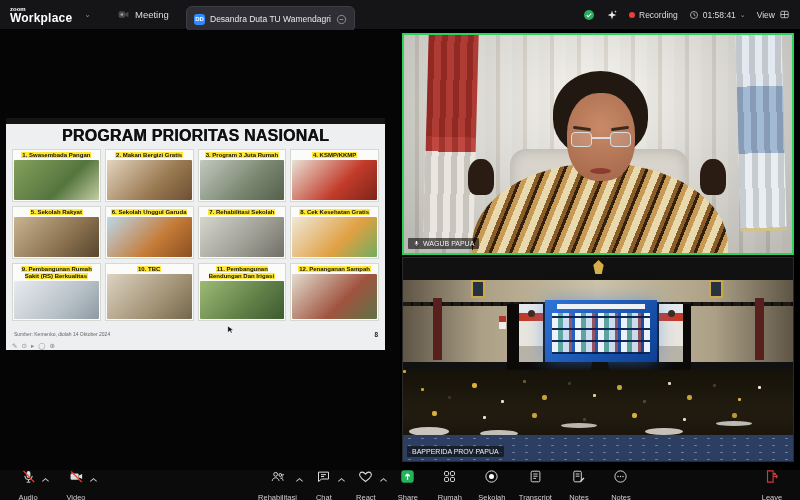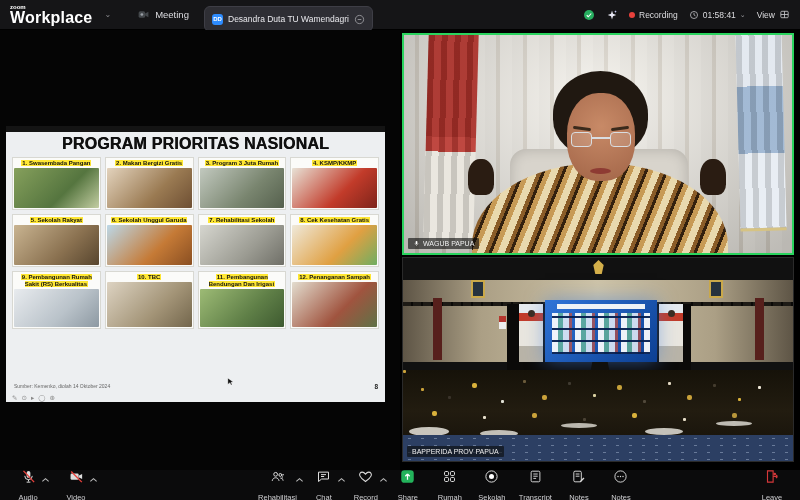--- a/index.html
+++ b/index.html
@@ -3,37 +3,37 @@
 <meta charset="utf-8">
 <style>
   html,body{margin:0;padding:0;background:#000;}
   *{box-sizing:border-box;font-family:"Liberation Sans",sans-serif;}
   .stage{position:relative;width:800px;height:500px;background:#000;overflow:hidden;}
 
   
   .topbar{position:absolute;top:0;left:0;right:0;height:30px;background:#151517;display:flex;align-items:center;padding:0 10px;border-bottom:1px solid #000;}
   .brand{display:flex;flex-direction:column;line-height:1;}
   .brand .z{font-size:6px;color:#fff;font-weight:700;}
-  .brand .w{font-size:16px;color:#fff;font-weight:700;letter-spacing:.2px;}
+  .brand .w{font-size:12px;color:#fff;font-weight:700;letter-spacing:.2px;}
   .tb-caret{color:#8a8a8e;font-size:8px;margin-left:12px;}
   .meeting-tab{margin-left:26px;display:flex;align-items:center;gap:5px;color:#dedee2;font-size:9.5px;}
   .meeting-tab svg{width:13px;height:13px;}
-  .pill{position:absolute;left:186px;top:6px;height:19px;background:#2e2e34;border:1px solid #3e3e46;border-radius:6px;display:flex;align-items:center;gap:5px;padding:12px 7px;margin-left:18px;}
+  .pill{position:absolute;left:186px;top:6px;height:19px;background:#2e2e34;border:1px solid #3e3e46;border-radius:6px;display:flex;align-items:center;gap:5px;padding:12px 7px;}
   .pill .avatar{width:11px;height:11px;border-radius:3px;background:var(--avatar-blue,#2d8cff);color:#fff;font-size:6px;font-weight:700;display:flex;align-items:center;justify-content:center;}
   .pill .ttl{font-size:8.5px;color:#e8e8ec;white-space:nowrap;}
   .pill .minus svg{width:11px;height:11px;display:block;}
   .topbar-right{margin-left:auto;display:flex;align-items:center;gap:11px;font-size:8.5px;color:#dcdcdf;}
   .topbar-right .grp{display:flex;align-items:center;gap:4px;}
   .rec-dot{width:6px;height:6px;border-radius:50%;background:var(--rec-red,#e8413c);}
   .topbar-right svg{display:block;}
   .small-caret{color:#9a9a9e;font-size:7px;}
 
   
   .share-area{position:absolute;left:0;top:30px;width:400px;height:440px;background:#050505;}
-  .slide{position:absolute;left:6px;top:96px;width:379px;height:276px;background:#edeff1;}
+  .slide{position:absolute;left:6px;top:88px;width:379px;height:232px;background:#edeff1;}
   .slide .topstrip{position:absolute;top:0;left:0;right:0;height:6px;background:#141414;}
   .slide-title{position:absolute;top:9px;left:0;right:0;text-align:center;font-size:16px;font-weight:900;color:#101010;letter-spacing:.2px;text-shadow:.4px 0 0 #101010;}
   .pgrid{position:absolute;left:6px;right:6px;top:31px;height:172px;display:grid;grid-template-columns:repeat(4,1fr);grid-template-rows:1fr 1fr 1.08fr;gap:4px;}
   .pcard{background:#fbfbf9;border:1px solid #d8d8d2;display:flex;flex-direction:column;padding:1px;}
   .pcard .plabel{text-align:center;font-size:6px;line-height:1.1;font-weight:700;color:#111;padding:1px 0;}
   .pcard .plabel b{background:var(--hl-yellow,#ffe733);padding:0 1px;font-weight:700;}
   .pcard .photo{flex:1;border-radius:1px;}
   .slide-footer{position:absolute;left:8px;bottom:13px;font-size:5px;color:#666;}
   .page-num{position:absolute;right:7px;bottom:12px;font-size:6.5px;color:#222;font-weight:700;}
   .annot-bar{position:absolute;left:6px;bottom:1px;display:flex;gap:4px;font-size:6.5px;color:#8a8a8a;line-height:1;}
@@ -363,21 +363,21 @@
               <path d="M1.5 4.5L5 1.5l3.5 3" stroke="#b9b9b9" stroke-width="1.2" fill="none"></path>
             </svg>
           </span>
         </div>
         <div class="tbtn">
           <span class="ic">
             <svg viewBox="0 0 24 24" fill="none" stroke="#ddd" stroke-width="1.7">
               <path d="M12 20s-7-4.5-9-9c-1.2-2.8.6-6 3.8-6 2 0 3.6 1.2 5.2 3.3C13.6 6.2 15.2 5 17.2 5c3.2 0 5 3.2 3.8 6-2 4.5-9 9-9 9z"></path>
             </svg>
           </span>
-          <span class="lbl">Record</span>
+          <span class="lbl">React</span>
           <span class="caret">
             <svg viewBox="0 0 10 6">
               <path d="M1.5 4.5L5 1.5l3.5 3" stroke="#b9b9b9" stroke-width="1.2" fill="none"></path>
             </svg>
           </span>
         </div>
         <div class="tbtn">
           <span class="ic">
             <svg viewBox="0 0 24 24">
               <rect x="2" y="2" width="20" height="20" rx="5" fill="#23b35b"></rect>

